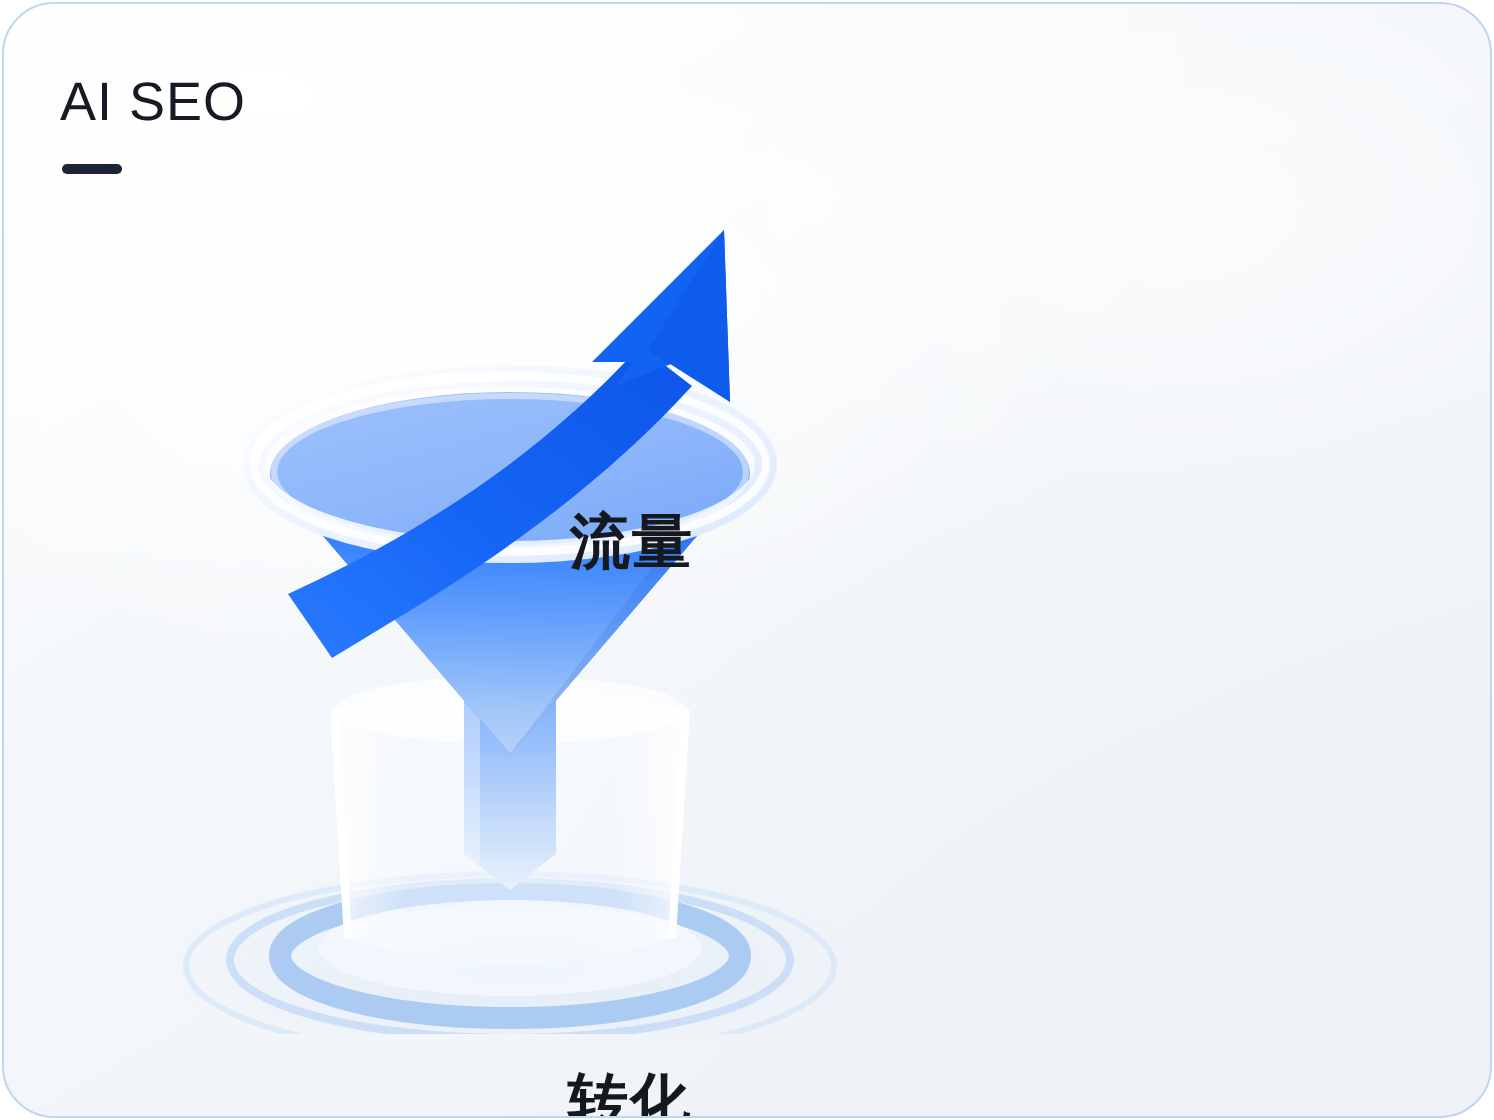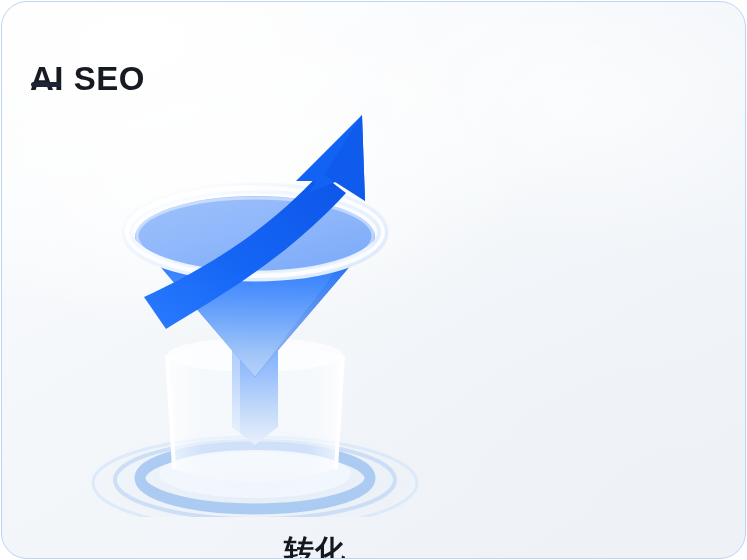--- a/index.html
+++ b/index.html
@@ -37,27 +37,26 @@
       radial-gradient(60% 45% at 30% 30%, rgba(255,255,255,0.85) 0%, rgba(255,255,255,0) 70%),
       radial-gradient(45% 35% at 78% 18%, rgba(255,255,255,0.6) 0%, rgba(255,255,255,0) 75%);
     pointer-events: none;
   }
 
   
   .brand {
     position: absolute;
     left: 28px;
     top: 36px;
-    font-size: 33px;
-    font-weight: bold;
+    font-size: 27px;
+    font-weight: normal;
     letter-spacing: 0.5px;
     color: #161a22;
     line-height: 1;
     white-space: nowrap;
-    margin-top: 24px;
   }
   .brand-rule {
     position: absolute;
     left: 29px;
     top: 80px;
     width: 30px;
     height: 5px;
     border-radius: 2.5px;
     background: #1c2436;
   }
@@ -212,16 +211,17 @@
           <path d="M 300 18
                    L 303 104
                    L 276 84
                    L 246 96
                    Z" fill="#1263f3"></path>
           <path d="M 300 18 L 234 84 L 276 84 Z" fill="#1263f3"></path>
           <path d="M 300 18 L 303 104 L 262 78 Z" fill="#0f5beb"></path>
         </g>
       </svg>
 
+      <div class="label label-traffic">流量</div>
       <div class="label label-conversion">转化</div>
     </div>
   </div>
 </div>
 
 </body></html>

